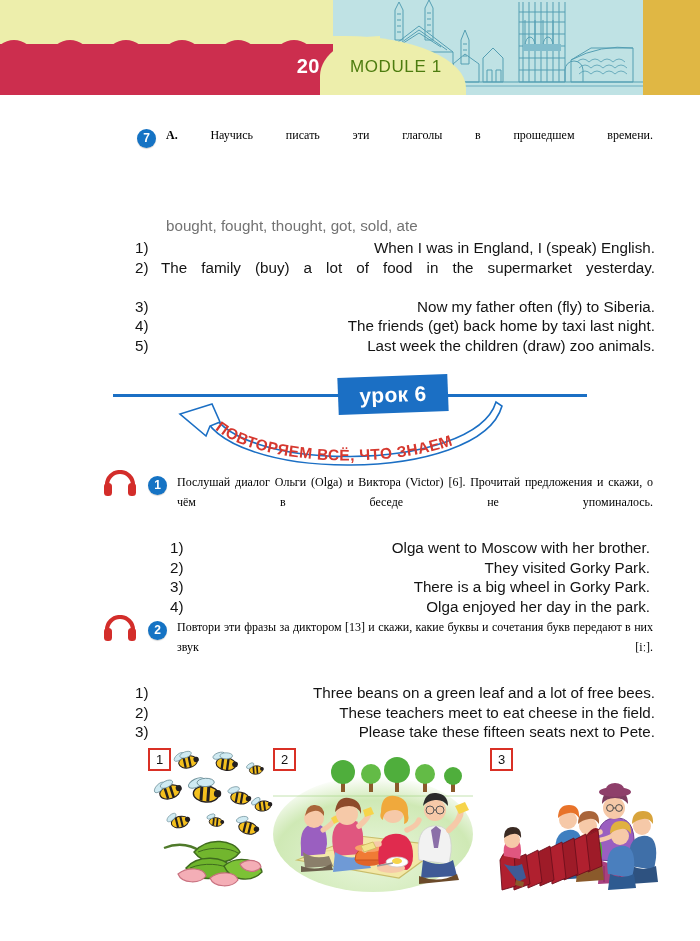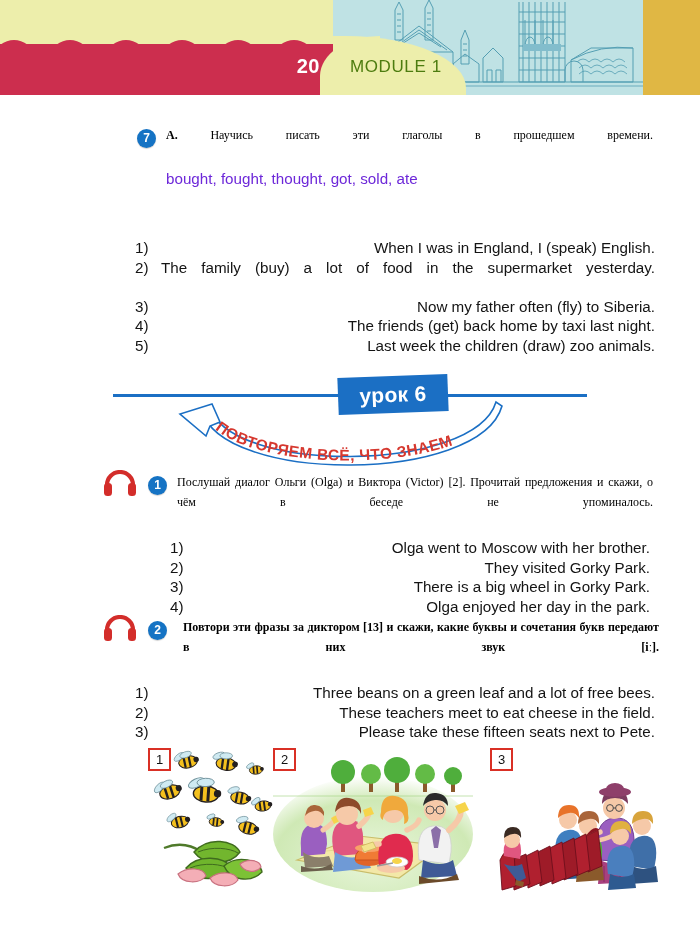--- a/index.html
+++ b/index.html
@@ -46,21 +46,21 @@
   .city{position:absolute;left:333px;top:0;width:310px;height:95px;}
 
   
   .banner{position:absolute;left:0;top:98px;width:700px;height:24px;}
   .banner-title{
     position:absolute;left:0;top:0;width:700px;text-align:center;
     color:#1b6fc4;font-weight:bold;font-size:17.5px;letter-spacing:.2px;
   }
   .ribbon-left{position:absolute;left:147px;top:5px;width:102px;height:14px;}
   .ribbon-right{position:absolute;left:578px;top:5px;width:102px;height:14px;}
-  .en{font-family:"Liberation Sans", sans-serif;font-size:15.2px;color:#6d28d9;}
+  .en{font-family:"Liberation Sans", sans-serif;font-size:15.2px;color:#737373;margin-top:47px;}
 
   .badge{
     position:absolute;width:19px;height:19px;border-radius:50%;
     background:#1573c4;color:#fff;font-weight:bold;font-size:12px;
     text-align:center;line-height:19px;font-family:"Liberation Sans",sans-serif;
     box-shadow:0 1px 1px rgba(0,0,0,.18);
   }
 
   .blk{position:absolute;}
 
@@ -235,21 +235,21 @@
   </div>
 
   <svg class="hp" style="left:103px;top:470px;" viewBox="0 0 34 27">
     <path d="M4 21 V15 a13 13 0 0 1 26 0 v6" fill="none" stroke="#d32d2a" stroke-width="4.2" stroke-linecap="round"></path>
     <rect x="1" y="13" width="8" height="13" rx="3.5" fill="#d32d2a"></rect>
     <rect x="25" y="13" width="8" height="13" rx="3.5" fill="#d32d2a"></rect>
   </svg>
 
   <div class="badge" style="left:148px;top:476px;">1</div>
 
-  <div class="blk just" style="left:177px;top:473px;width:476px;">Послушай диалог Ольги (Olga) и Виктора (Victor) [2]. Прочитай предложения и скажи, о чём в беседе не упоминалось.</div>
+  <div class="blk just" style="left:177px;top:473px;width:476px;">Послушай диалог Ольги (Olga) и Виктора (Victor) [6]. Прочитай предложения и скажи, о чём в беседе не упоминалось.</div>
 
   <div class="blk enlist" style="left:170px;top:538px;width:480px;">
     <div class="enrow nojust">
       <span class="num">1)</span>
       <span class="txt">Olga went to Moscow with her brother.</span>
     </div>
     <div class="enrow nojust">
       <span class="num">2)</span>
       <span class="txt">They visited Gorky Park.</span>
     </div>
@@ -264,21 +264,21 @@
   </div>
 
   <svg class="hp" style="left:103px;top:615px;" viewBox="0 0 34 27">
     <path d="M4 21 V15 a13 13 0 0 1 26 0 v6" fill="none" stroke="#d32d2a" stroke-width="4.2" stroke-linecap="round"></path>
     <rect x="1" y="13" width="8" height="13" rx="3.5" fill="#d32d2a"></rect>
     <rect x="25" y="13" width="8" height="13" rx="3.5" fill="#d32d2a"></rect>
   </svg>
 
   <div class="badge" style="left:148px;top:621px;">2</div>
 
-  <div class="blk just" style="left:183px;top:618px;width:476px;font-weight:bold;">Повтори эти фразы за диктором [13] и скажи, какие буквы и сочетания букв передают в них звук [iː].</div>
+  <div class="blk just" style="left:177px;top:618px;width:476px;">Повтори эти фразы за диктором [13] и скажи, какие буквы и сочетания букв передают в них звук [iː].</div>
 
   <div class="blk enlist" style="left:135px;top:683px;width:520px;">
     <div class="enrow nojust">
       <span class="num">1)</span>
       <span class="txt">Three beans on a green leaf and a lot of free bees.</span>
     </div>
     <div class="enrow nojust">
       <span class="num">2)</span>
       <span class="txt">These teachers meet to eat cheese in the field.</span>
     </div>

